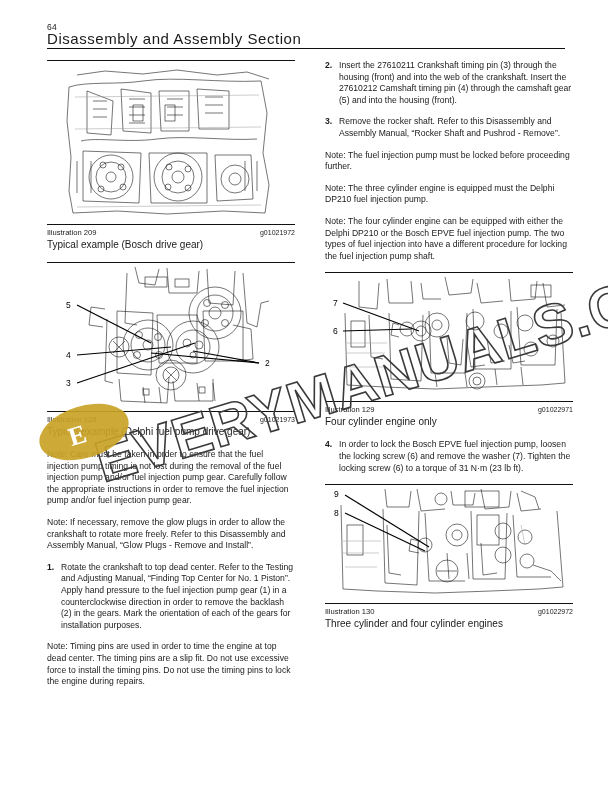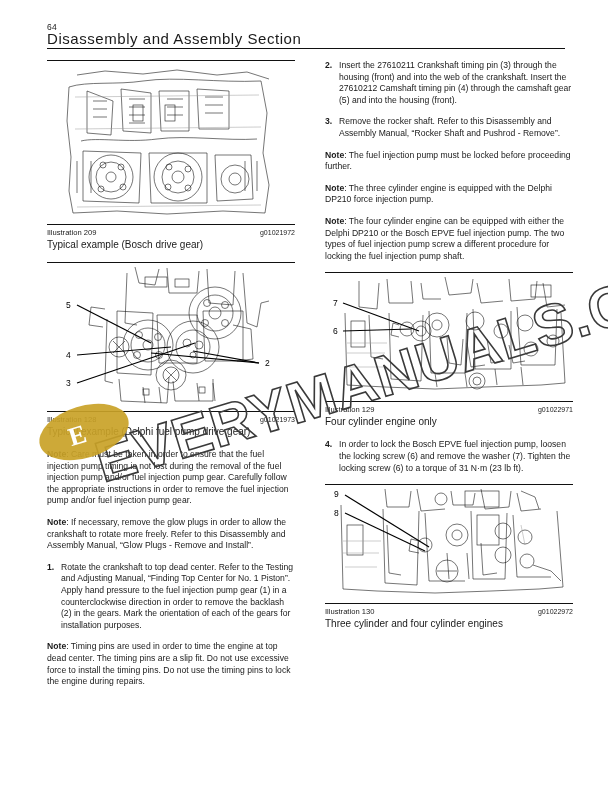--- a/index.html
+++ b/index.html
@@ -50,21 +50,21 @@
   .col-right { left: 325px; }
 
   
   .para {
     font-size: 8.6px;
     line-height: 11.6px;
     letter-spacing: 0.02px;
     text-align: left;
     margin-bottom: 10px;
   }
-  .note b { font-weight: bold; }
+  .note b { font-weight: normal; }
 
   .step {
     display: flex;
     font-size: 8.6px;
     line-height: 11.6px;
     margin-bottom: 10px;
   }
   .step .num {
     font-weight: bold;
     width: 14px;
@@ -311,25 +311,25 @@
     <div class="step">
       <div class="num">3.</div>
       <div class="body">Remove the rocker shaft. Refer to this Disassembly and Assembly Manual, “Rocker Shaft and Pushrod - Remove”.</div>
     </div>
 
     <div class="para note">
       <b>Note</b><span>: The fuel injection pump must be locked before proceeding further.</span>
     </div>
 
     <div class="para note">
-      <b>Note</b><span>: The three cylinder engine is equipped with the Delphi DP210 force injection pump.</span>
+      <b>Note</b><span>: The three cylinder engine is equipped must the Delphi DP210 fuel injection pump.</span>
     </div>
 
     <div class="para note">
-      <b>Note</b><span>: The four cylinder engine can be equipped with either the Delphi DP210 or the Bosch EPVE fuel injection pump. The two types of fuel injection pump screw a different procedure for locking the fuel injection pump shaft.</span>
+      <b>Note</b><span>: The four cylinder engine can be equipped with either the Delphi DP210 or the Bosch EPVE fuel injection pump. The two types of fuel injection into have a different procedure for locking the fuel injection pump shaft.</span>
     </div>
 
     <div class="figure">
       <div class="fig-rule-top"></div>
       <div class="fig-art" style="height:128px;">
         <svg class="art" viewBox="0 0 248 128" preserveAspectRatio="none">
           <g class="ln thin">
             <path d="M34 8 L34 34 L52 36 L54 10"></path>
             <path d="M62 6 L64 30 L88 30 L86 8"></path>
             <path d="M96 10 L98 26 L116 26"></path>

